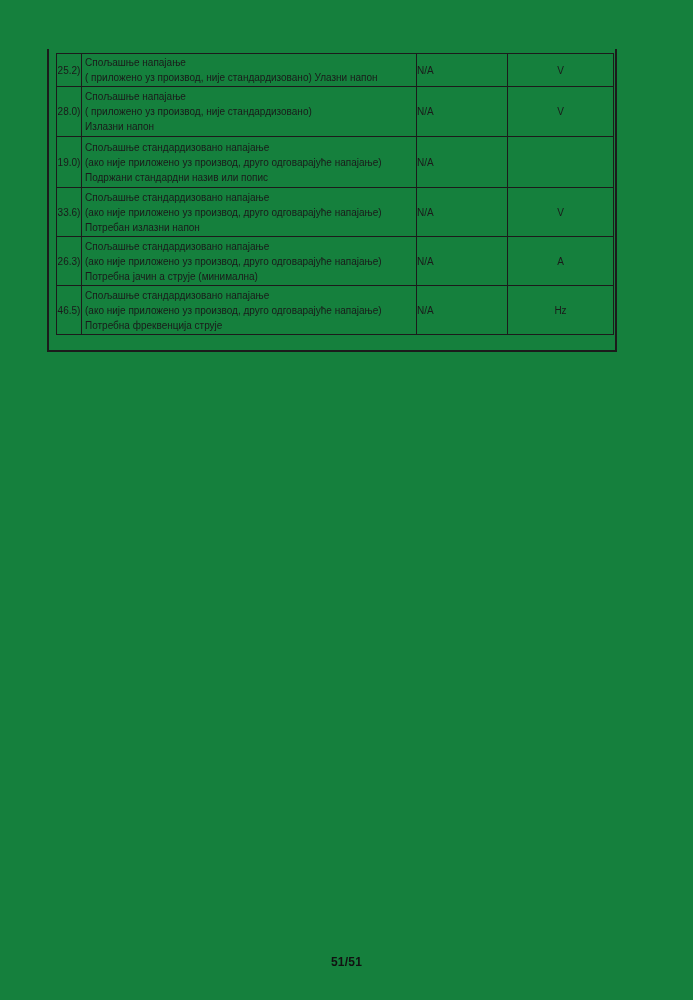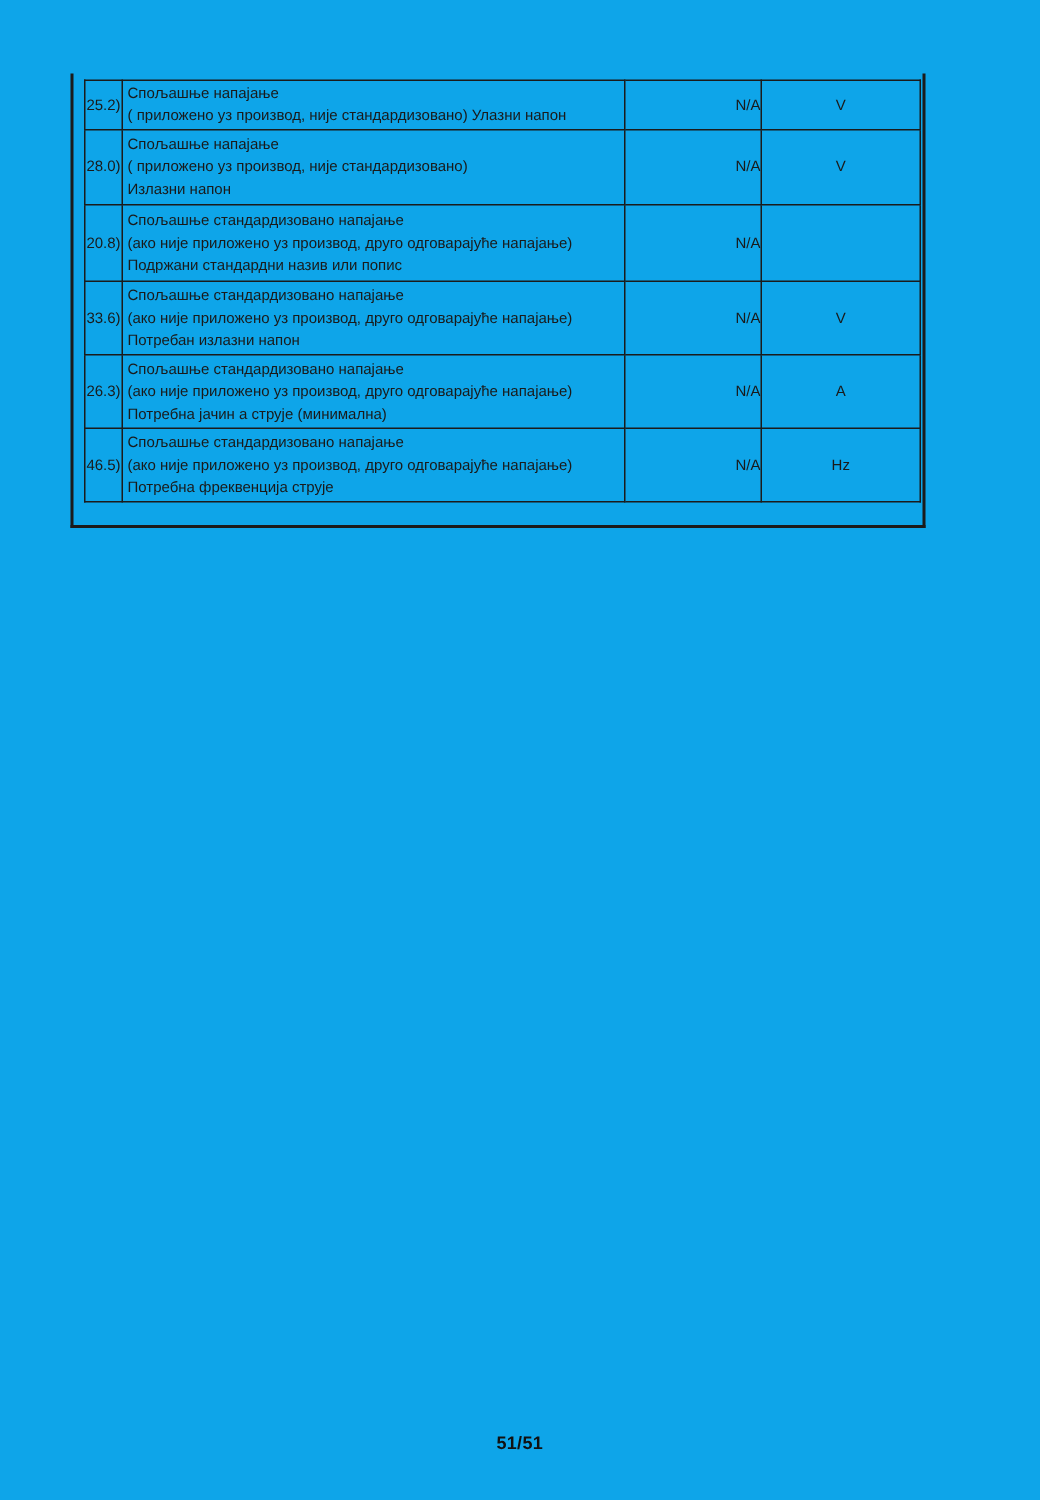--- a/index.html
+++ b/index.html
@@ -4,21 +4,21 @@
 <style>
   html, body {
     margin: 0;
     padding: 0;
     background: #ffffff;
   }
   .page {
     position: relative;
     width: 693px;
     height: 1000px;
-    background: #0ea5e9;
+    background: #15803d;
     font-family: "Liberation Sans", sans-serif;
     color: #1a1a1a;
     overflow: hidden;
   }
   
   .outer-frame {
     position: absolute;
     left: 47px;
     top: 49px;
     width: 570px;
@@ -49,21 +49,21 @@
     white-space: nowrap;
     padding: 0;
   }
   td.col-desc {
     width: 328px;
     padding: 1px 3px;
     white-space: pre;
   }
   td.col-val {
     width: 90px;
-    text-align: right;
+    text-align: left;
     padding: 0;
   }
   td.col-unit {
     width: 105px;
     text-align: center;
     padding: 0;
   }
   tr.r1 { height: 31px; }
   tr.r2 { height: 50px; }
   tr.r3 { height: 51px; }
@@ -100,21 +100,21 @@
       </tr>
       <tr class="r2">
         <td class="col-num">28.0)</td>
         <td class="col-desc">Спољашње напајање
 ( приложено уз производ, није стандардизовано)
 Излазни напон</td>
         <td class="col-val">N/A</td>
         <td class="col-unit">V</td>
       </tr>
       <tr class="r3">
-        <td class="col-num">20.8)</td>
+        <td class="col-num">19.0)</td>
         <td class="col-desc">Спољашње стандардизовано напајање
 (ако није приложено уз производ, друго одговарајуће напајање)
 Подржани стандардни назив или попис</td>
         <td class="col-val">N/A</td>
         <td class="col-unit"></td>
       </tr>
       <tr class="r4">
         <td class="col-num">33.6)</td>
         <td class="col-desc">Спољашње стандардизовано напајање
 (ако није приложено уз производ, друго одговарајуће напајање)

